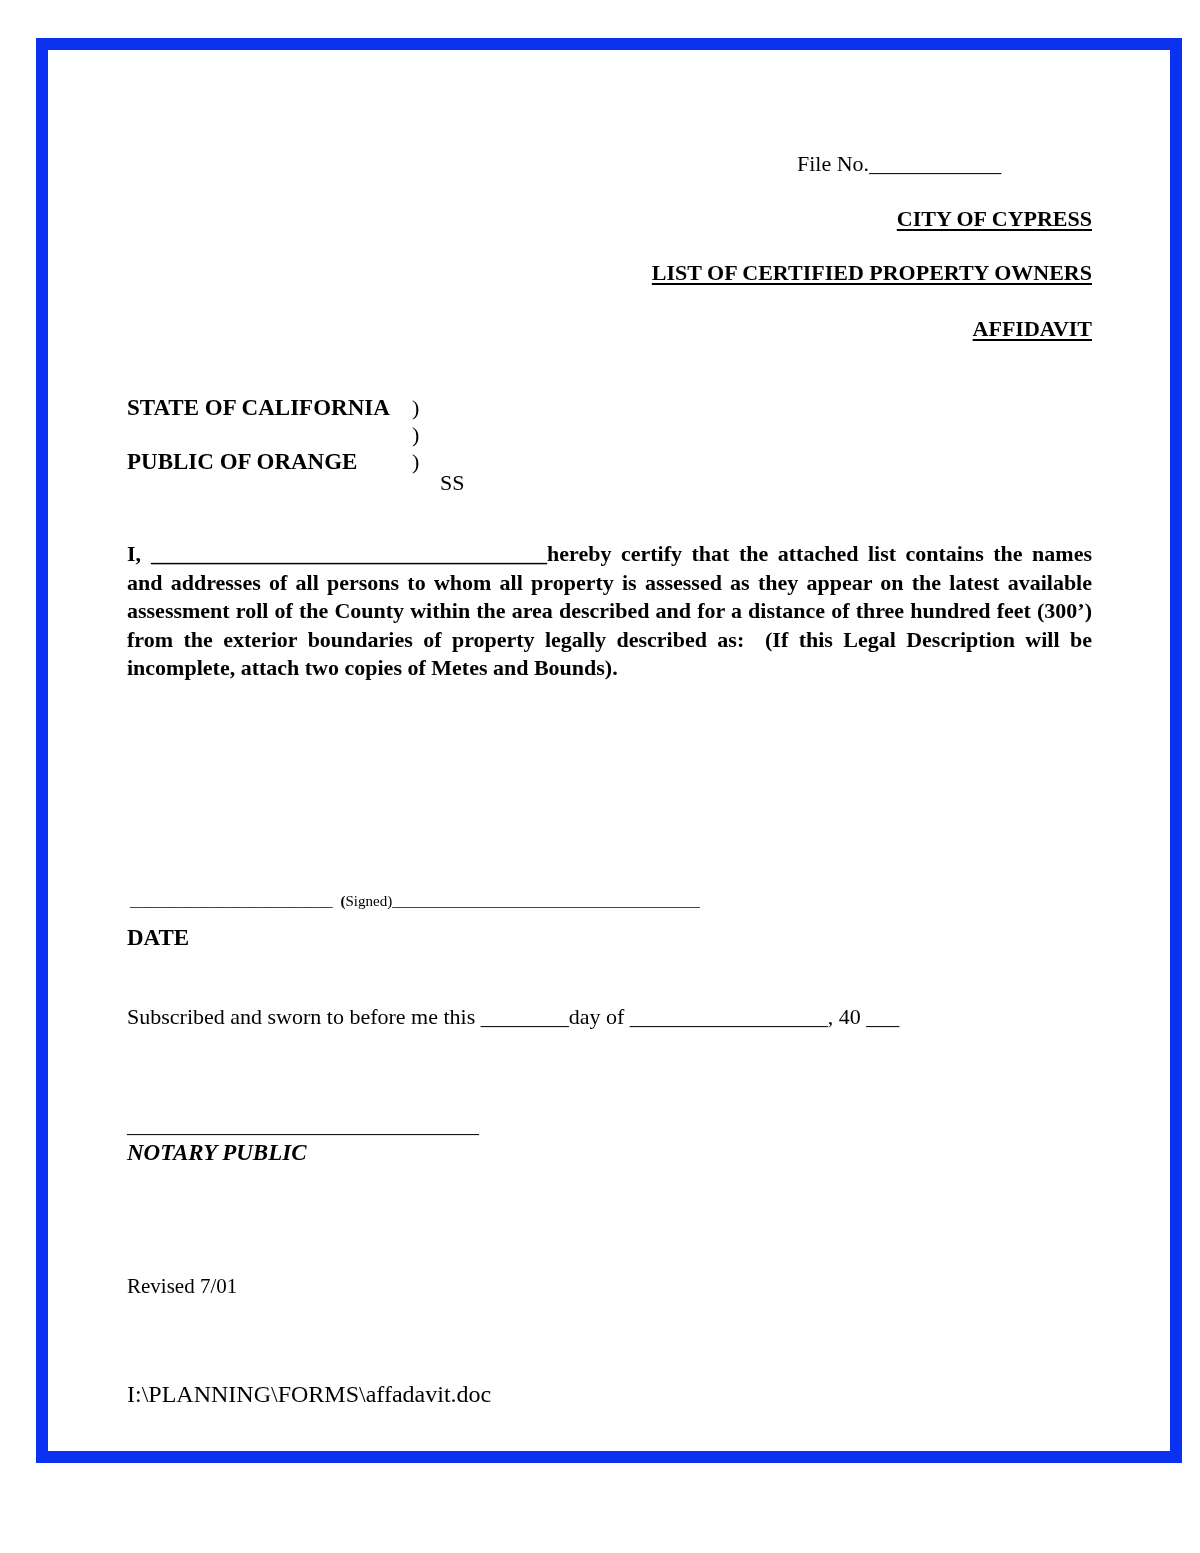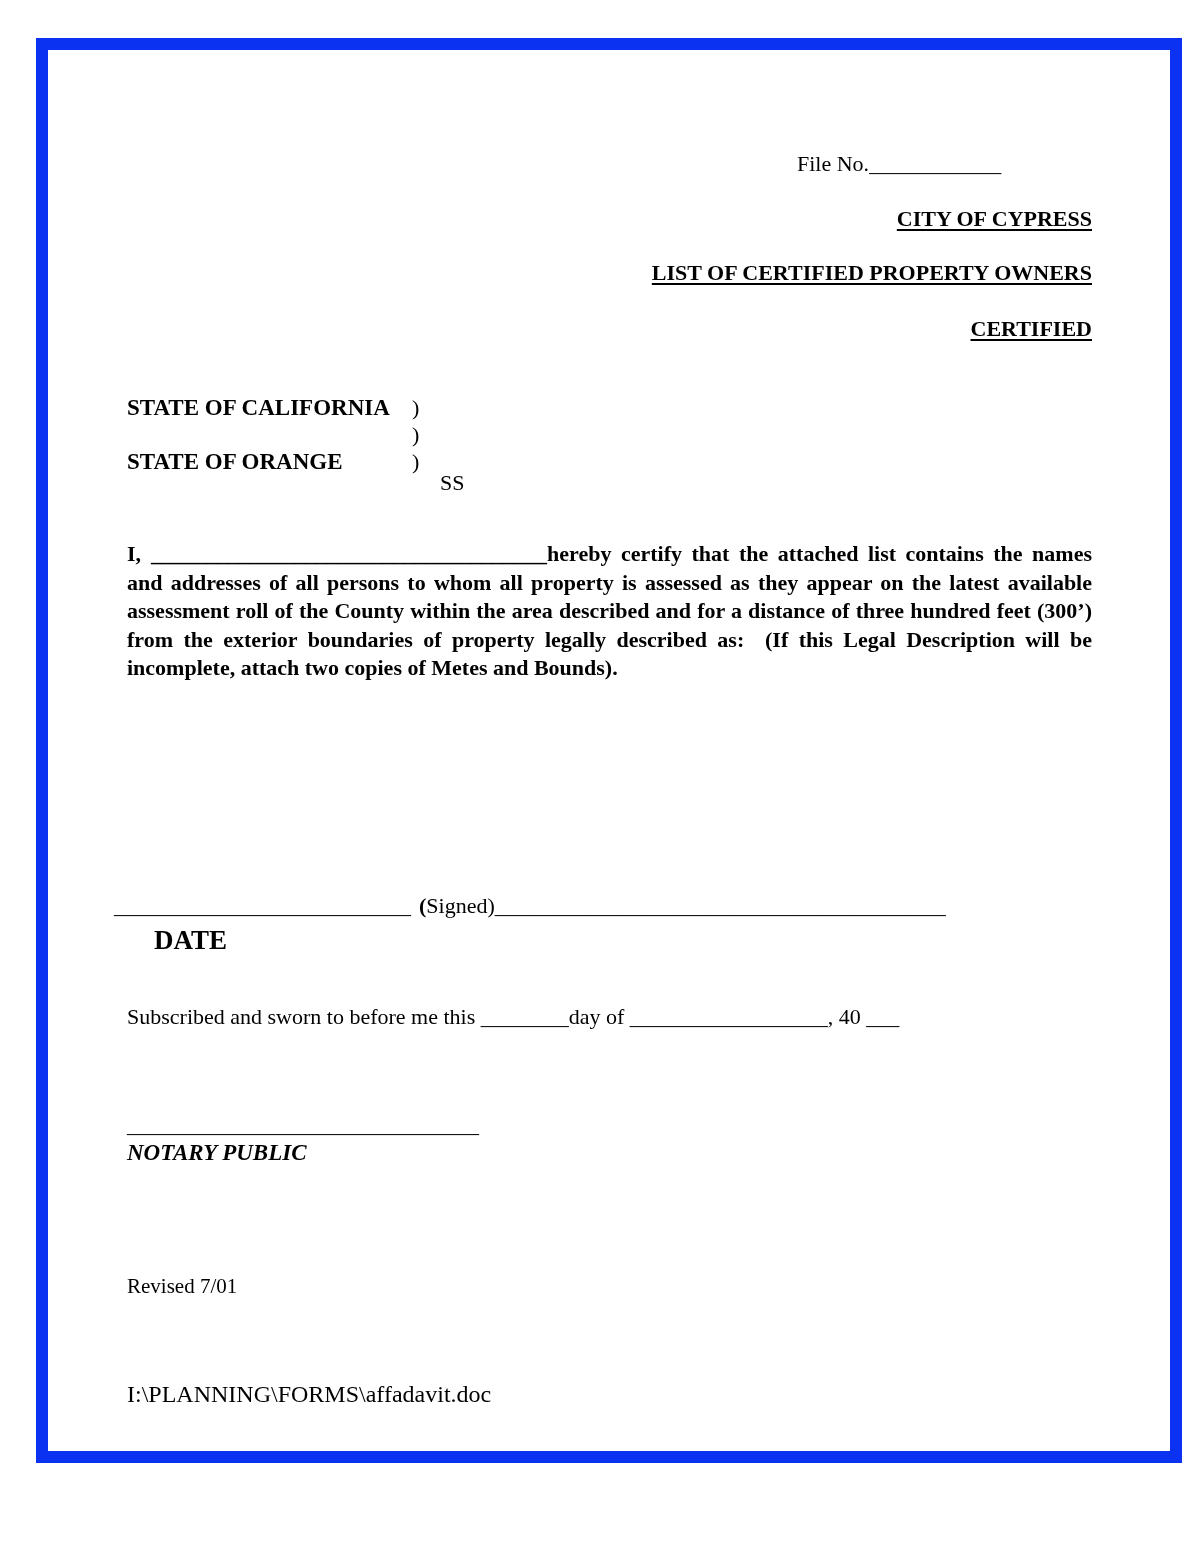--- a/index.html
+++ b/index.html
@@ -46,51 +46,51 @@
     font-weight: normal; font-size: 22px; margin-top: 48px;
   }
   .para {
     left: 127px; top: 540px; width: 965px;
     font-size: 22px; font-weight: bold;
     line-height: 28.5px;
     text-align: justify;
   }
   .para .intro { margin-right: 10px; }
   .signed-row {
-    left: 114px; top: 893px;
-    font-size: 22px; white-space: nowrap;
+    left: 130px; top: 893px;
+    font-size: 15px; white-space: nowrap;
   }
   .signed-row .open { margin-left: 8px; font-weight: bold; }
-  .date-label { left: 127px; top: 925px; font-size: 27px; font-weight: bold; margin-left: 27px; }
+  .date-label { left: 127px; top: 925px; font-size: 23px; font-weight: bold; }
   .sworn { left: 127px; top: 1004px; font-size: 22px; white-space: nowrap; }
   .notary-line { left: 127px; top: 1112px; font-size: 22px; text-align: center; }
   .notary-label { left: 127px; top: 1140px; font-size: 23px; font-weight: bold; font-style: italic; }
   .revised { left: 127px; top: 1274px; font-size: 21px; }
   .path { left: 127px; top: 1381px; font-size: 24px; }
 </style>
 </head>
 <body>
 
 <div class="frame"></div>
 
 <div class="abs file-no"><span>File No.</span><span>____________</span></div>
 
 <div class="abs title-row t1"><span>CITY OF CYPRESS</span></div>
 
 <div class="abs title-row t2"><span>LIST OF CERTIFIED PROPERTY OWNERS</span></div>
 
-<div class="abs title-row t3"><span>CERTIFIED</span></div>
+<div class="abs title-row t3"><span>AFFIDAVIT</span></div>
 
 <div class="abs venue">
   <div class="venue-line"><span class="label">STATE OF CALIFORNIA</span><span class="paren">)</span></div>
   <div class="venue-line">
       <span class="paren">)</span>
       <span class="ss">SS</span>
     </div>
-  <div class="venue-line"><span class="label">STATE OF ORANGE</span><span class="paren">)</span></div>
+  <div class="venue-line"><span class="label">PUBLIC OF ORANGE</span><span class="paren">)</span></div>
 </div>
 
 <p class="abs para"><span class="intro">I,</span><span>____________________________________</span><span>hereby certify that the attached list contains the names and addresses of all persons to whom all property is assessed as they appear on the latest available assessment roll of the County within the area described and for a distance of three hundred feet (300’) from the exterior boundaries of property legally described as:&nbsp; (If this Legal Description will be incomplete, attach two copies of Metes and Bounds).</span></p>
 
 <div class="abs signed-row"><span>___________________________</span><span class="open">(</span><span>Signed)</span><span>_________________________________________</span></div>
 
 <div class="abs date-label">DATE</div>
 
 <div class="abs sworn"><span>Subscribed and sworn to before me this </span><span>________</span><span>day of </span><span>__________________</span><span>, 40 </span><span>___</span></div>
 

